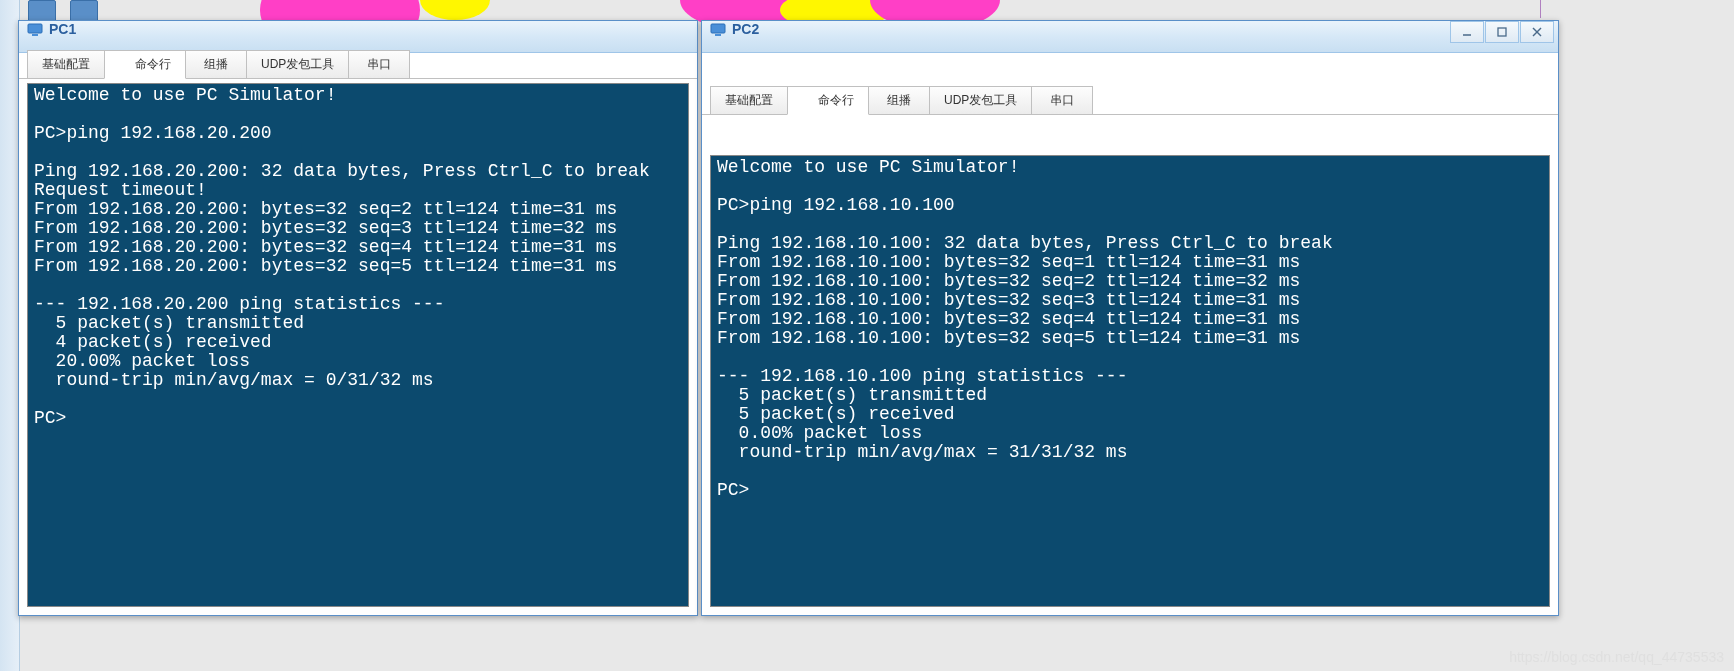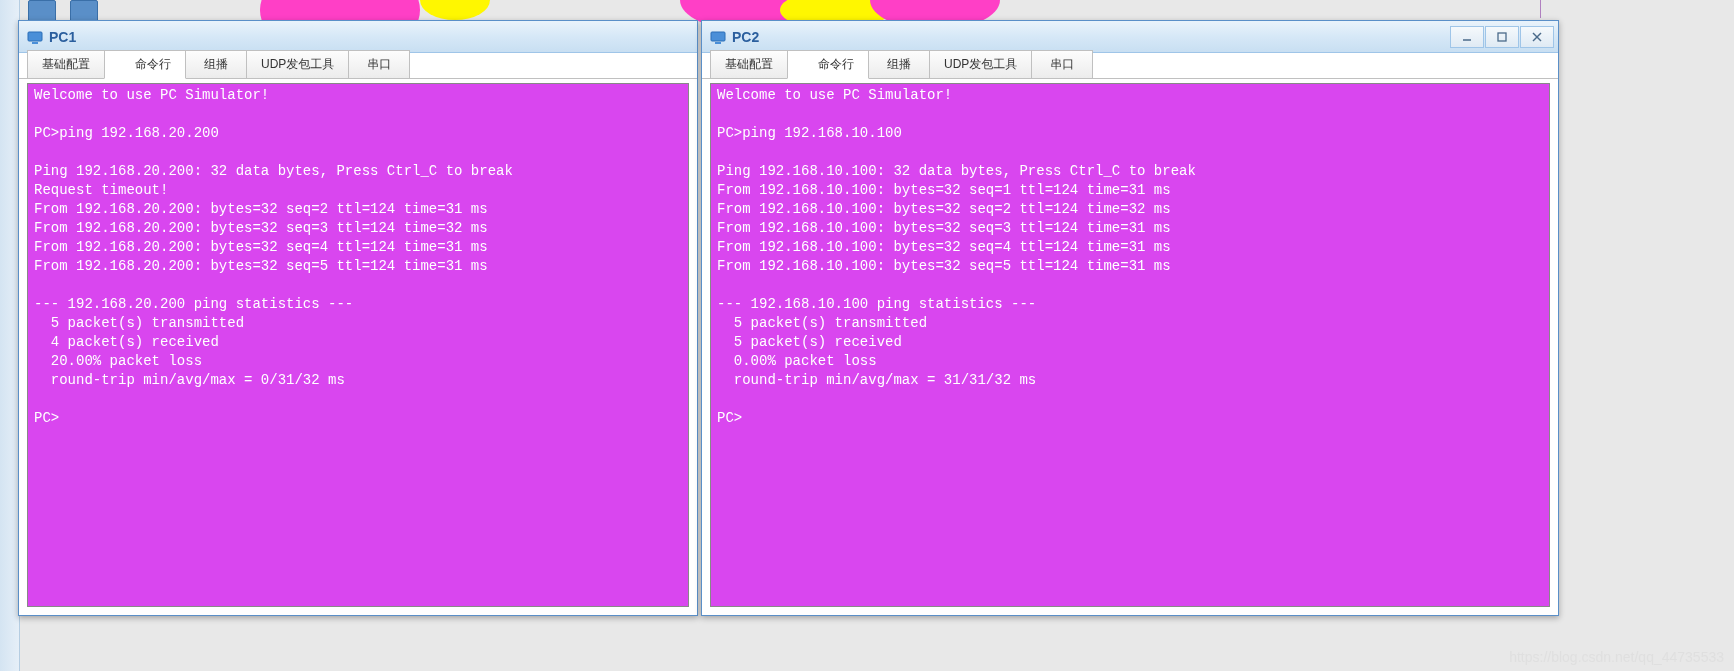--- a/index.html
+++ b/index.html
@@ -35,21 +35,21 @@
       box-shadow: 0 2px 6px rgba(0,0,0,0.3);
       display: flex;
       flex-direction: column;
       z-index: 10;
     }
     .titlebar {
       height: 32px;
       background: linear-gradient(to bottom, #eaf3fb 0%, #d6e8f7 50%, #c8dff2 100%);
       border-bottom: 1px solid #9fc5e8;
       display: flex;
-      align-items: center;
+      align-items: flex-start;
       padding: 0 4px 0 8px;
     }
     .titlebar-icon {
       width: 16px;
       height: 16px;
       margin-right: 6px;
       display: flex;
       align-items: center;
       justify-content: center;
     }
@@ -98,24 +98,24 @@
     }
     .tab.active {
       background: #fff;
       border-bottom: 1px solid #fff;
       margin-bottom: -1px;
       z-index: 2;
       padding-left: 30px;
     }
     .terminal {
       flex: 1;
-      background: #d946ef;
+      background: #0c4a6e;
       color: #fff;
       font-family: "Consolas", "Courier New", monospace;
-      font-size: 14px;
+      font-size: 18px;
       line-height: 19px;
       padding: 2px 6px;
       white-space: pre;
       overflow: hidden;
       margin: 4px 8px 8px 8px;
       border: 1px solid #888;
     }
     .watermark {
       position: absolute;
       bottom: 6px;
@@ -200,21 +200,21 @@
 
 --- 192.168.20.200 ping statistics ---
   5 packet(s) transmitted
   4 packet(s) received
   20.00% packet loss
   round-trip min/avg/max = 0/31/32 ms
 
 PC&gt;</div>
 </div>
 
-<div class="window" style="left:701px; top:20px; width:858px; height:596px;">
+<div class="window" style="left:701px; top:20px; width:858px; height:596px;gap:36px;">
   <div class="titlebar">
     <span class="titlebar-icon">
       <svg width="16" height="16" viewBox="0 0 16 16">
         <rect x="1" y="3" width="14" height="9" rx="1" fill="#4a8fd8" stroke="#2a6fb8"></rect>
         <rect x="5" y="13" width="6" height="2" fill="#4a8fd8"></rect>
       </svg>
     </span>
     <span class="titlebar-title">PC2</span>
     <div class="window-controls">
       <div class="win-btn">

